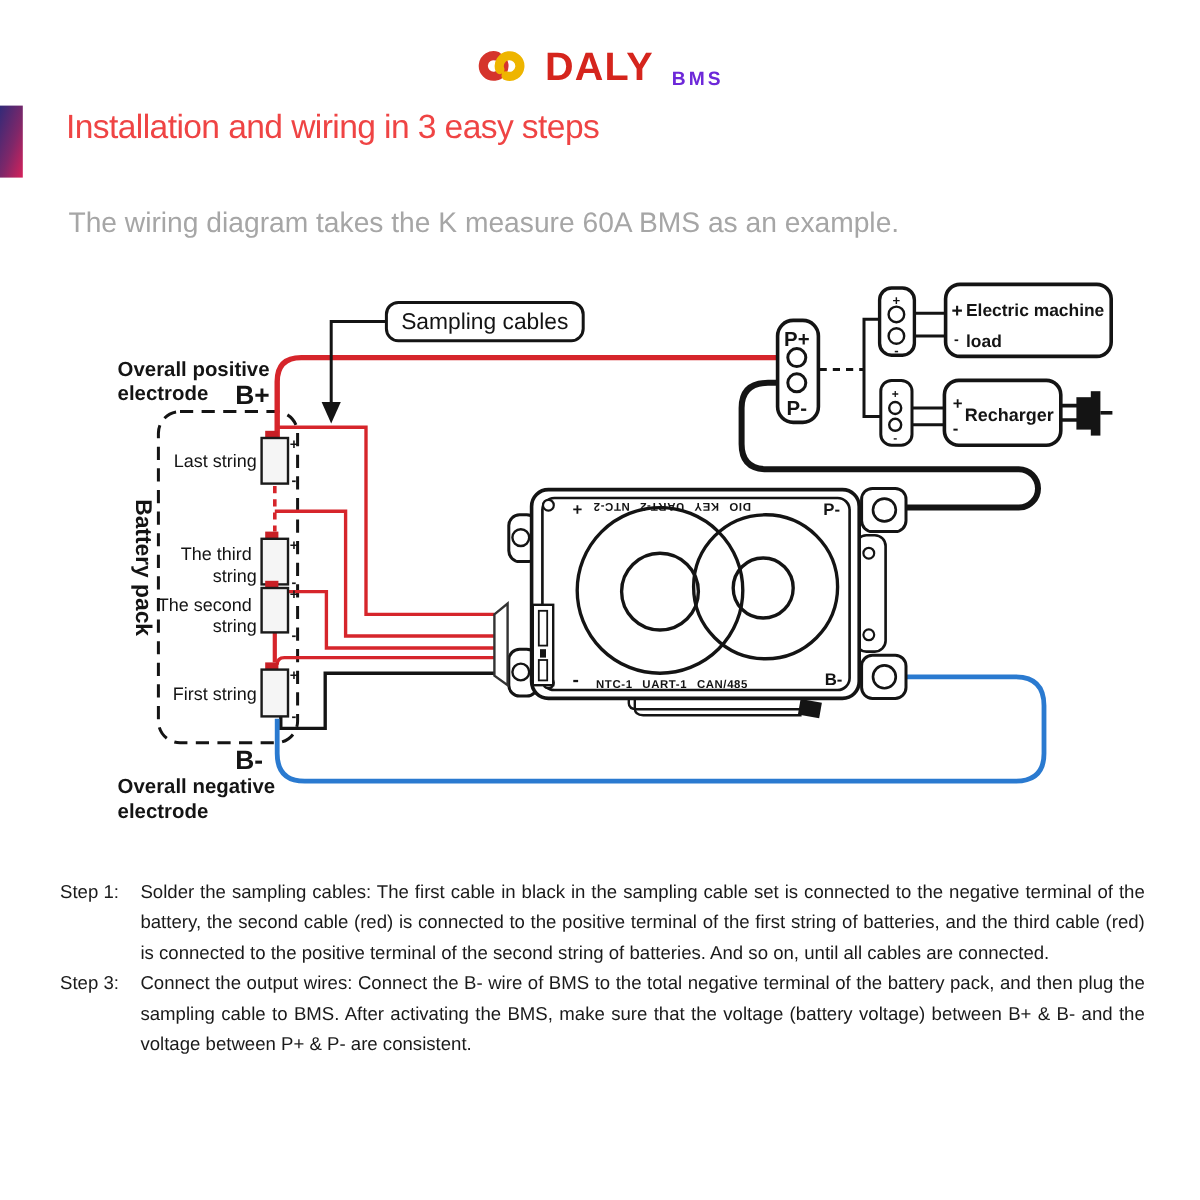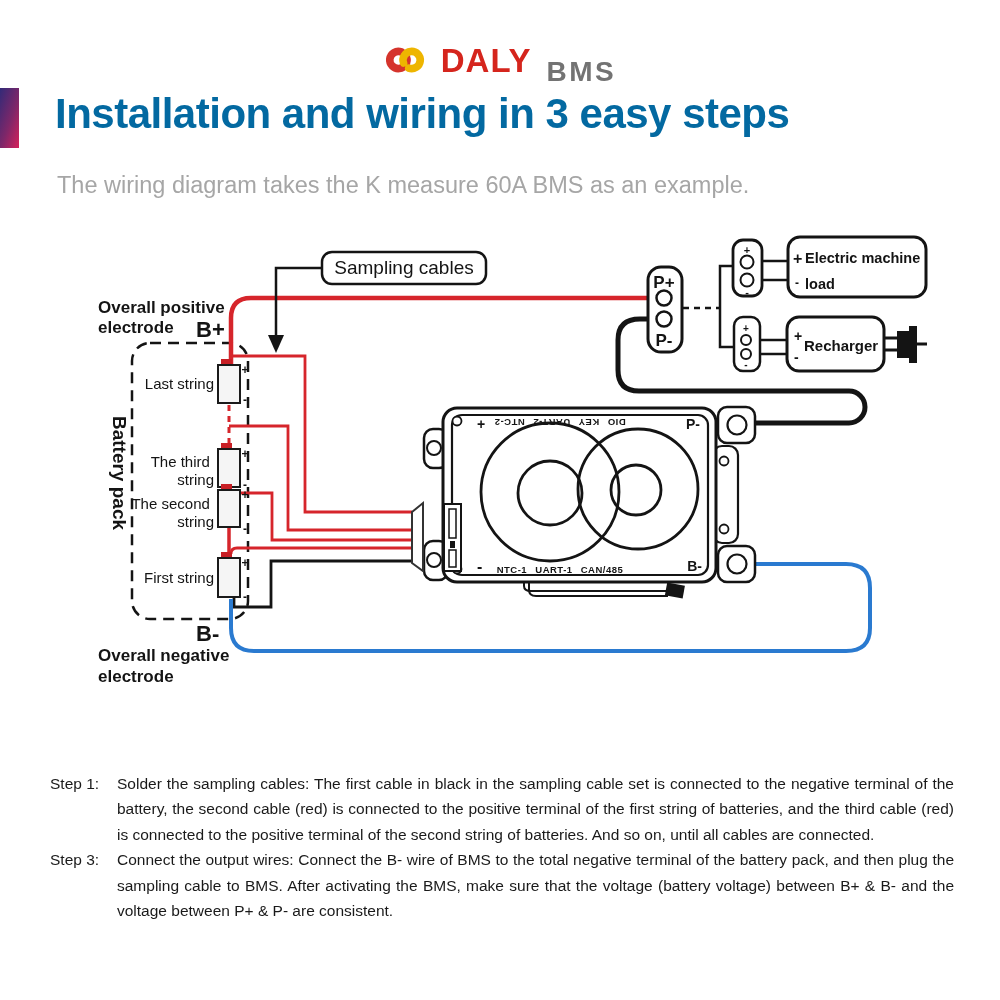--- a/index.html
+++ b/index.html
@@ -2,26 +2,26 @@
 <html><head>
 <meta charset="utf-8">
 <style>
   html,body{margin:0;padding:0;}
   body{
     width:1000px;height:1000px;position:relative;background:#ffffff;
     font-family:"Liberation Sans", sans-serif;overflow:hidden;color:#161616;
   }
   .logo-row{position:absolute;top:34px;left:0;width:1000px;display:flex;justify-content:center;align-items:center;gap:15px;}
   .logo-brand{font-size:33px;font-weight:bold;color:#d5251d;letter-spacing:1px;line-height:1;}
-  .logo-suffix{font-size:28px;font-weight:bold;color:#737373;letter-spacing:2.5px;line-height:1;margin-top:24px;}
+  .logo-suffix{font-size:16px;font-weight:bold;color:#6d28d9;letter-spacing:2.5px;line-height:1;margin-top:24px;}
   .accent-bar{position:absolute;left:0;top:88px;width:19px;height:60px;
     background:linear-gradient(110deg,#322a78 0%,#7e2769 55%,#d6215a 100%);}
-  .page-title{position:absolute;left:55px;top:90px;font-size:42px;font-weight:bold;color:#0369a1;letter-spacing:-0.5px;}
+  .page-title{position:absolute;left:55px;top:90px;font-size:28px;font-weight:normal;color:#ef4444;letter-spacing:-0.5px;}
   .page-subtitle{position:absolute;left:57px;top:172px;font-size:23.5px;color:#a6a6a6;}
-  .steps{position:absolute;left:50px;top:731px;width:904px;margin-top:40px;}
+  .steps{position:absolute;left:50px;top:731px;width:904px;}
   .step{text-align:justify;font-size:15.5px;line-height:25.4px;color:#1a1a1a;
     padding-left:67px;text-indent:-67px;}
   .step-label{display:inline-block;width:67px;text-indent:0;}
   svg text{font-family:"Liberation Sans", sans-serif;fill:#141414;}
   .ports-text{letter-spacing:0.5px;word-spacing:5px;}
 </style>
 </head>
 <body>
 
 <div class="logo-row">

